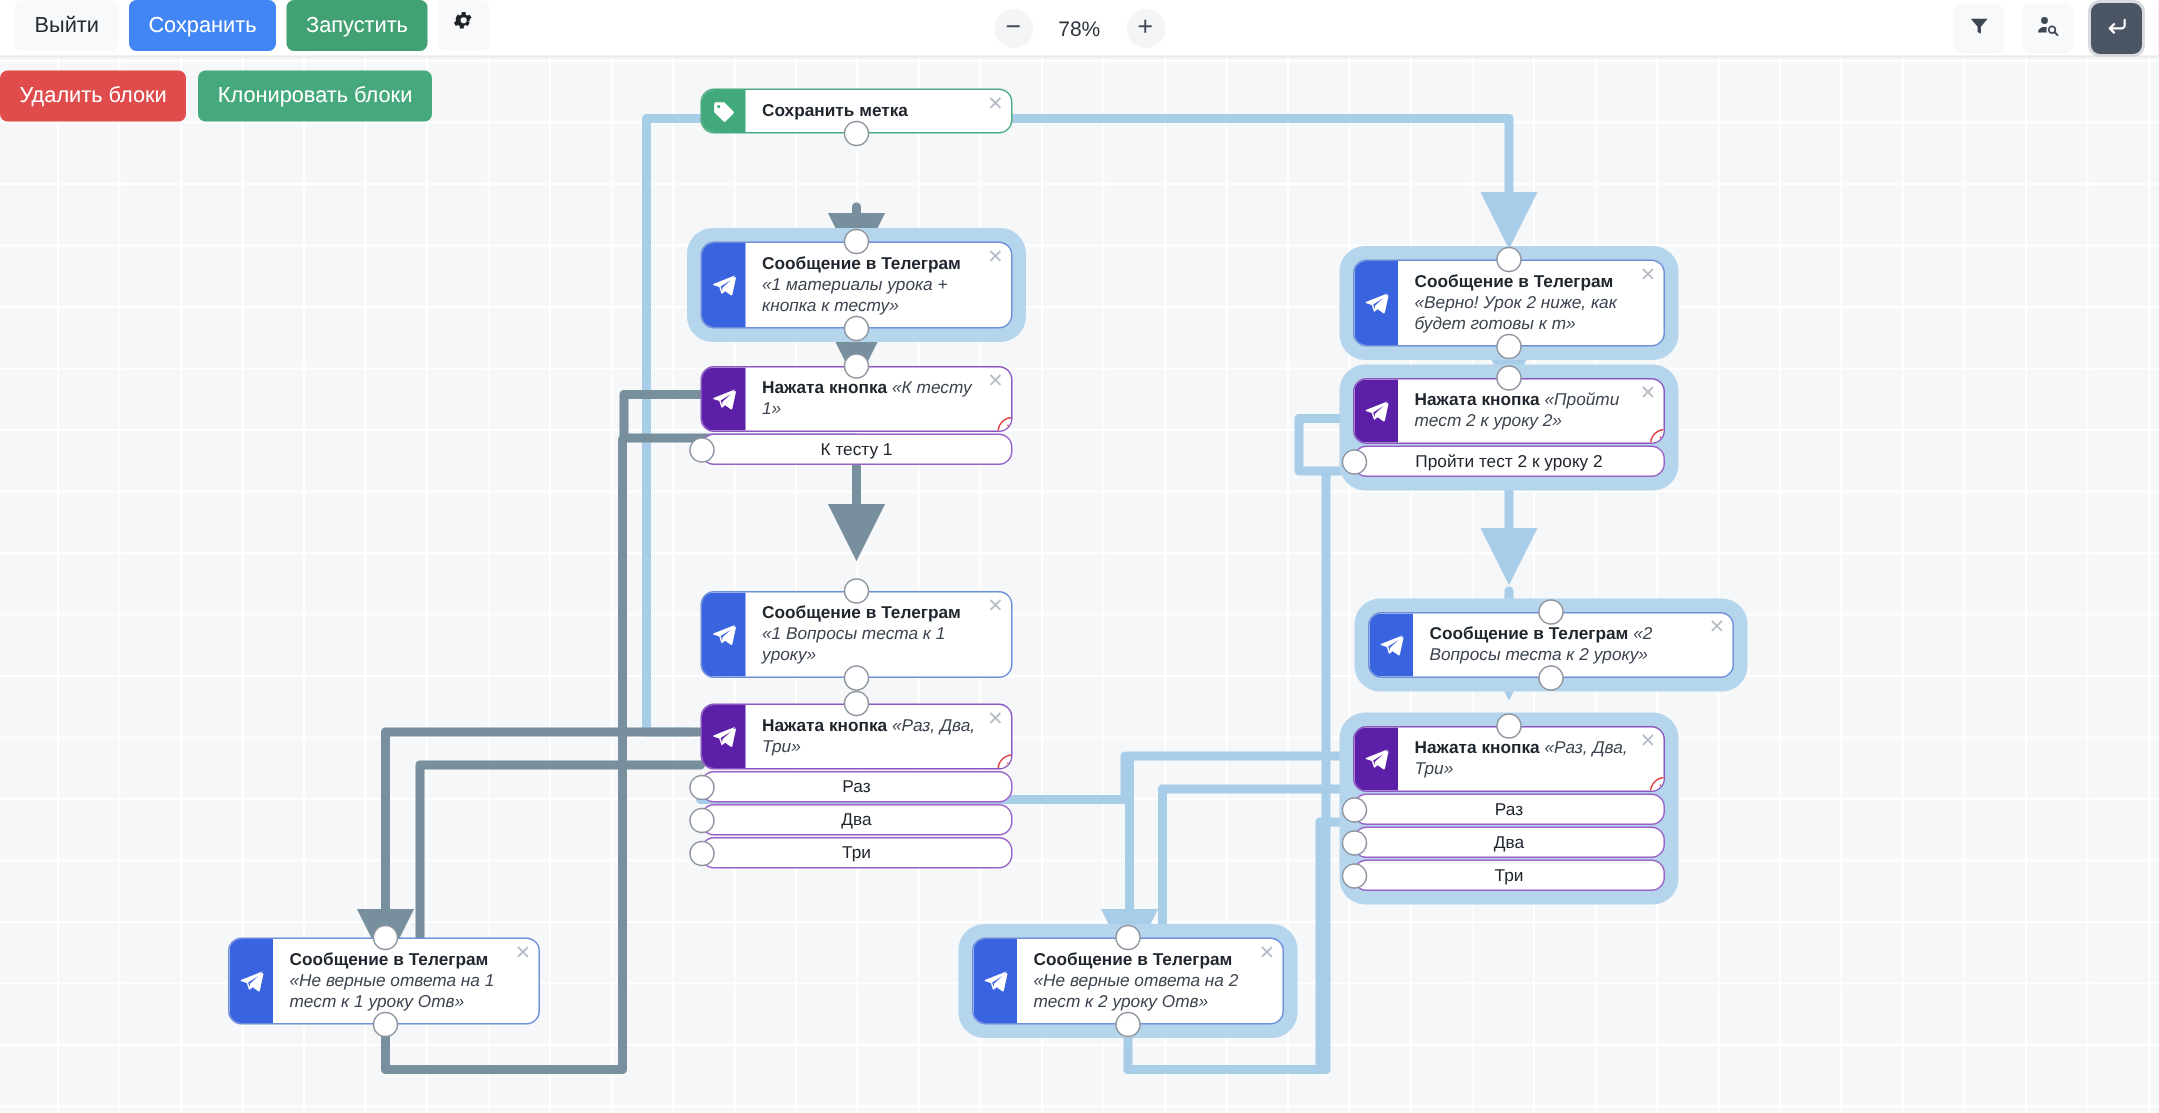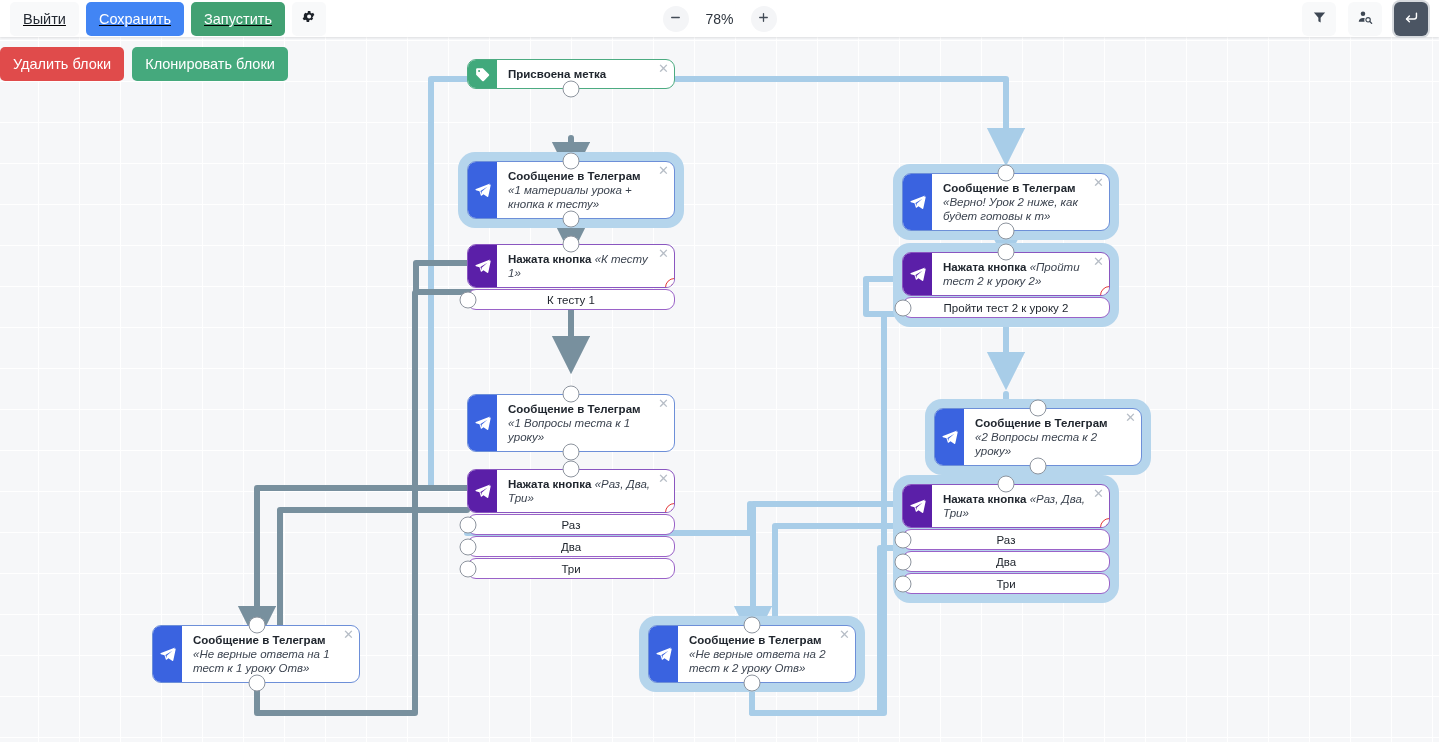--- a/index.html
+++ b/index.html
@@ -10,21 +10,21 @@
     -webkit-font-smoothing:antialiased;
   }
   #app{position:relative;width:1439px;height:742px;overflow:hidden;}
 
   
   .toolbar{
     position:absolute;left:0;top:0;width:1439px;height:37px;
     background:#ffffff;z-index:60;
     box-shadow:0 1px 2px rgba(0,0,0,.10);
   }
-  .tb-left{position:absolute;left:10px;top:0;height:37px;display:flex;align-items:center;gap:7px;text-decoration:underline;}
+  .tb-left{position:absolute;left:10px;top:0;height:37px;display:flex;align-items:flex-start;gap:7px;}
   .tb-right{position:absolute;right:11px;top:0;height:37px;display:flex;align-items:center;gap:12px;}
   .tb-center{position:absolute;left:50%;top:0;height:37px;transform:translateX(-50%);
              display:flex;align-items:center;gap:14px;}
   .btn{
     border:none;border-radius:5px;height:34px;padding:0 13px;
     font-size:14.5px;font-family:inherit;cursor:pointer;line-height:34px;
     display:inline-flex;align-items:center;justify-content:center;white-space:nowrap;
   }
   .btn-light{background:#f8f9fa;color:#252b33;}
   .btn-blue{background:#4285f4;color:#fff;}
@@ -236,21 +236,21 @@
     </svg>
 
     <div class="node" style="left:467px;top:22px;width:208px;">
       <div class="card green">
         <div class="ic green">
           <svg width="17" height="17" viewBox="0 0 24 24" fill="currentColor">
               <path d="M21 11.6 12.4 3H4.5A1.5 1.5 0 0 0 3 4.5v7.9L11.6 21a1.6 1.6 0 0 0 2.3 0l7.1-7.1a1.6 1.6 0 0 0 0-2.3ZM7.2 8.6a1.4 1.4 0 1 1 0-2.9 1.4 1.4 0 0 1 0 2.9Z"></path>
             </svg>
         </div>
         <div class="body">
-          <span><b class="ttl">Присвоена метка</b></span>
+          <span><b class="ttl">Сохранить метка</b></span>
         </div>
         <span class="xbtn">✕</span>
       </div>
       <div class="port bot"></div>
     </div>
 
     <div class="node" style="left:467px;top:124px;width:208px;">
       <div class="halo"></div>
       <div class="card blue">
         <div class="ic blue">
@@ -362,21 +362,21 @@
         <span class="xbtn">✕</span>
         <span class="err">✕</span>
       </div>
       <div class="brow">
         <span>Пройти тест 2 к уроку 2</span>
         <span class="port lft"></span>
       </div>
       <div class="port top"></div>
     </div>
 
-    <div class="node" style="left:934px;top:371px;width:208px;">
+    <div class="node" style="left:912px;top:371px;width:244px;">
       <div class="halo"></div>
       <div class="card blue">
         <div class="ic blue">
           <svg width="18" height="18" viewBox="0 0 24 24" fill="currentColor">
               <path d="M21.6 3.4 2.6 10.8c-1 .4-1 1.1 0 1.4l4.7 1.5 1.8 5.5c.2.6.4.8 1 .3l2.5-2 4.9 3.6c.9.5 1.4.2 1.6-.8l3-14c.3-1.2-.4-1.8-1.5-1.3l-.9.4ZM8.6 13.3l9.2-5.8-7.6 6.9-.3 3.1-1.3-4.2Z"></path>
             </svg>
         </div>
         <div class="body">
           <span><b class="ttl">Сообщение в Телеграм</b> <i class="sub">«2 Вопросы теста к 2 уроку»</i></span>
         </div>

